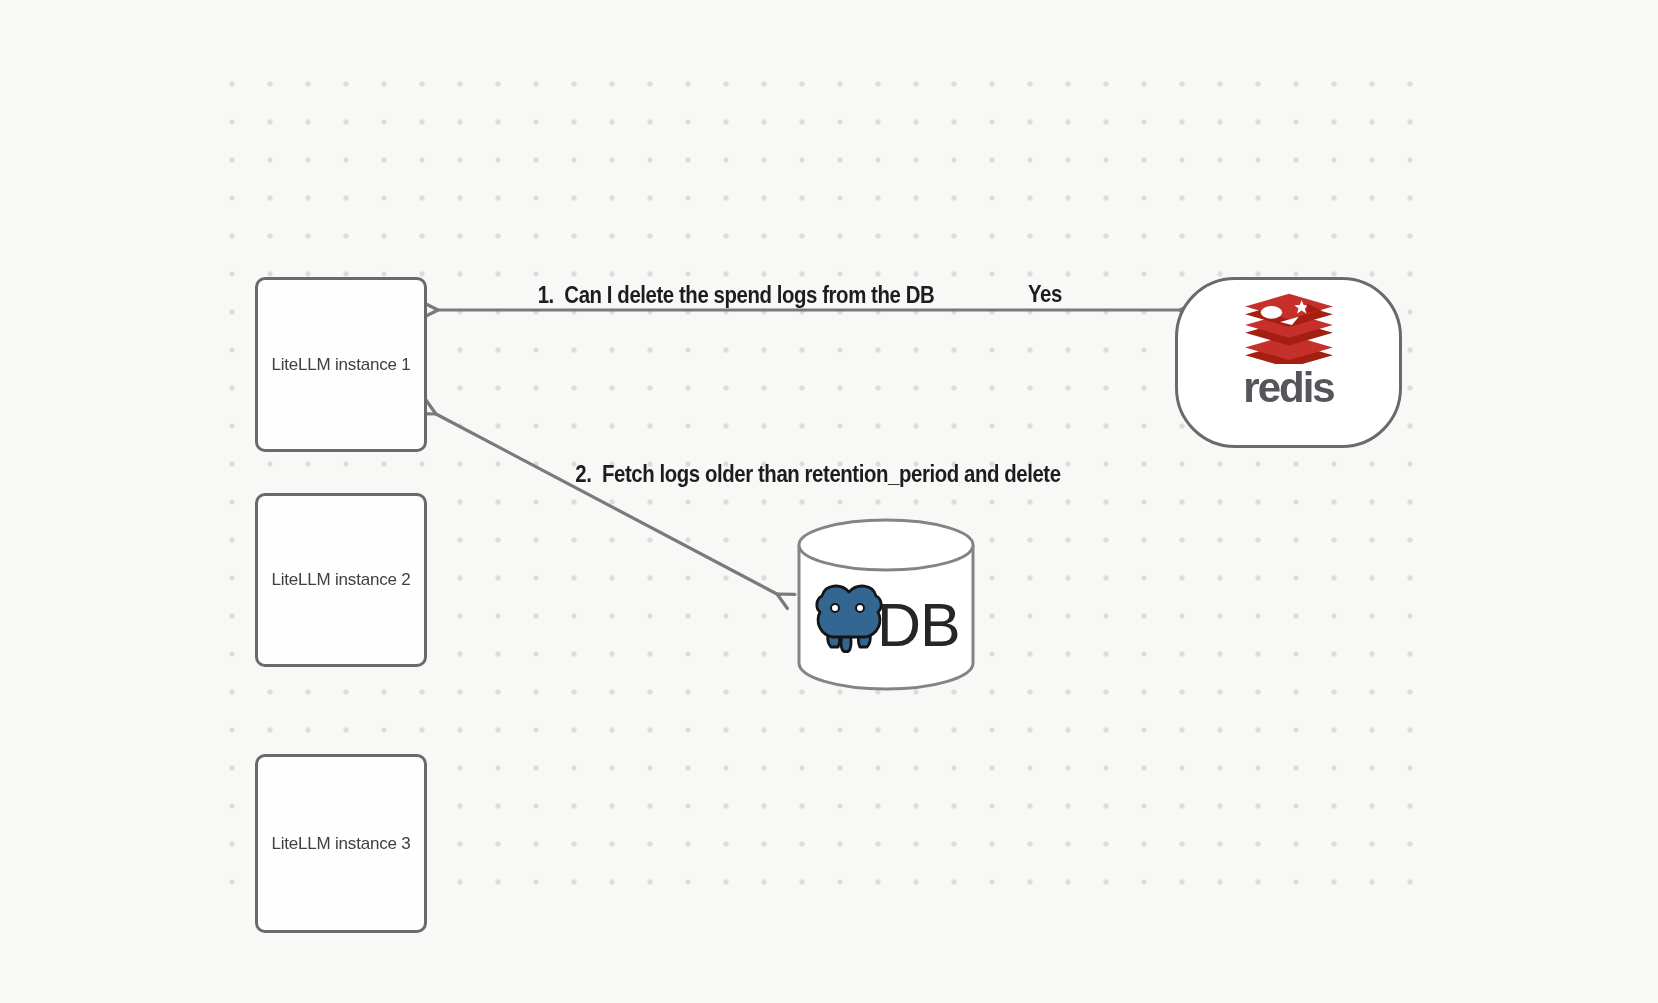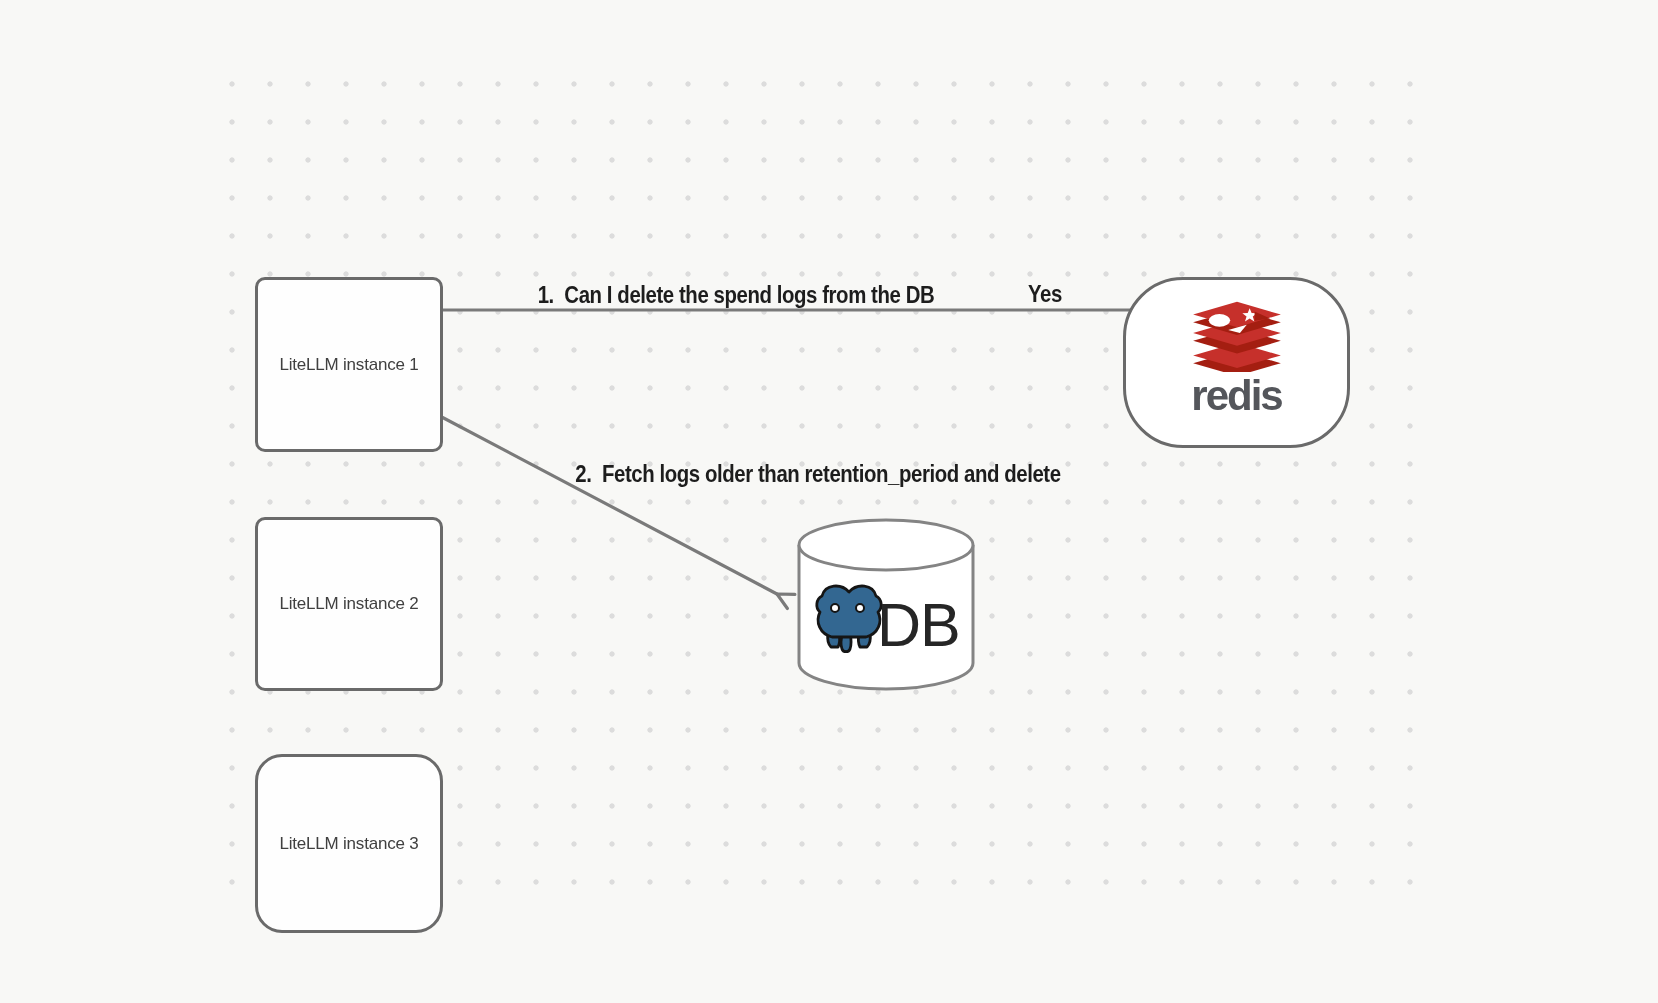--- a/index.html
+++ b/index.html
@@ -17,38 +17,38 @@
     position:absolute; left:213px; top:65px; width:1216px; height:836px;
     background-image:radial-gradient(circle, var(--grid_dot,#dcdcdc) 2.3px, transparent 3px);
     background-size:38px 38px;
   }
 
   svg.edges { position:absolute; left:0; top:0; }
   .edge-line { stroke:var(--arrow,#7a7a7a); stroke-width:3.2; stroke-linecap:round; fill:none; }
   .ah-path   { stroke:var(--arrow,#7a7a7a); stroke-width:3.2; stroke-linecap:round; stroke-linejoin:round; fill:none; }
 
   .node-box {
-    position:absolute; left:255px; width:188px; box-sizing:border-box;
+    position:absolute; left:255px; width:172px; box-sizing:border-box;
     border:3.5px solid var(--box_border,#6a6a6a); border-radius:10px;
     background:#fefefe;
     display:flex; align-items:center; justify-content:center;
   }
   #inst1 { top:277px; height:175px; }
-  #inst2 { top:517px; height:174px; }
-  #inst3 { top:754px; height:179px;border-radius:27px; }
+  #inst2 { top:493px; height:174px; }
+  #inst3 { top:754px; height:179px; }
   .node-box .box-label {
     font-size:17px; letter-spacing:-0.2px; color:#404040; white-space:nowrap;
   }
 
   .redis-node {
-    position:absolute; left:1123px; top:277px; width:227px; height:171px; box-sizing:border-box;
+    position:absolute; left:1175px; top:277px; width:227px; height:171px; box-sizing:border-box;
     border:3.5px solid var(--box_border,#6a6a6a); border-radius:60px;
     background:#ffffff;
     display:flex; flex-direction:column; align-items:center;
-    padding-top:16px;
+    padding-top:8px;
   }
   .redis-word {
     font-size:42px; font-weight:700; letter-spacing:-2px; line-height:1;
     color:var(--redis_wordmark,#54565b); margin-top:3px;
   }
 
   .db-cyl  { position:absolute; left:796px; top:517px; }
   .db-pg   { position:absolute; left:813px; top:581px; }
   .db-text {
     position:absolute; left:877px; top:600px;

